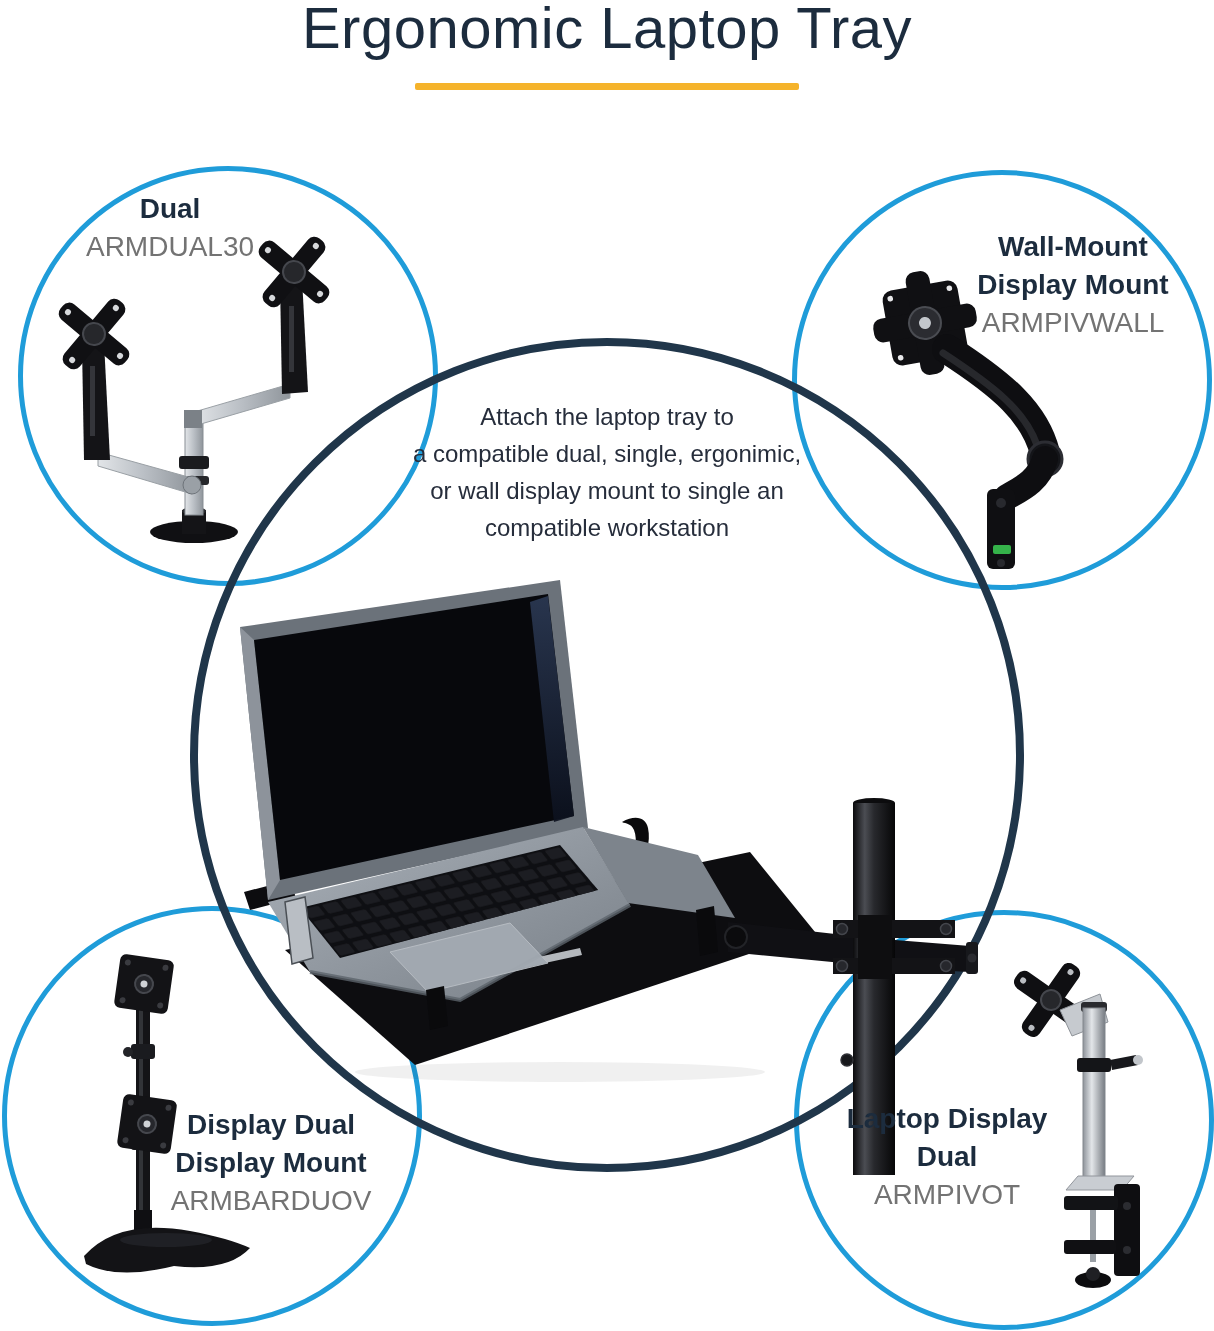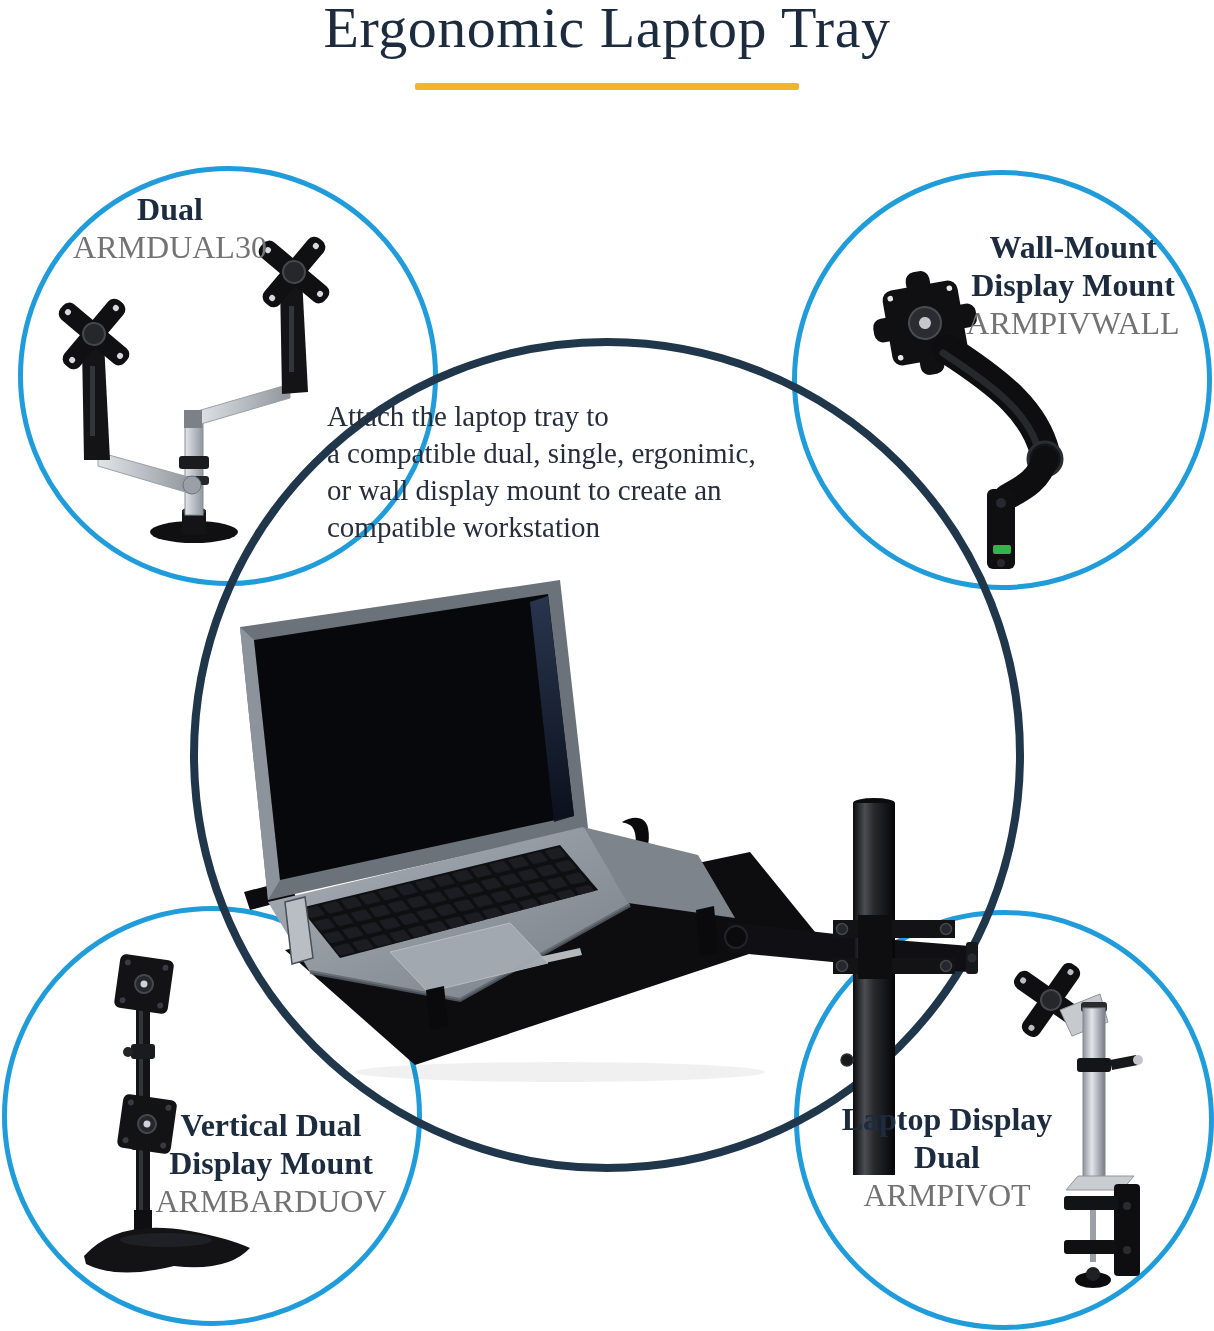--- a/index.html
+++ b/index.html
@@ -1,37 +1,37 @@
 <!DOCTYPE html>
 <html><head>
 <meta charset="utf-8">
 <style>
   html,body{margin:0;padding:0;background:#ffffff;}
   .canvas{position:relative;width:1214px;height:1331px;background:#ffffff;overflow:hidden;
-          font-family:Liberation Serif, serif;}
+          font-family:Liberation Sans, sans-serif;}
   .title{position:absolute;left:0;top:-6px;width:1214px;margin:0;text-align:center;
          font-size:58px;font-weight:400;letter-spacing:.5px;color:#1C2C3E;}
   .divider{position:absolute;left:415px;top:83px;width:384px;height:7px;background:#F5B32B;border-radius:2px;}
   .circle{position:absolute;border-radius:50%;box-sizing:border-box;}
   .blue{border:5px solid #1F9CD9;}
   .navy{border:8px solid #20364A;}
   .c-tl{left:18px;top:166px;width:420px;height:420px;}
   .c-tr{left:792px;top:170px;width:420px;height:420px;}
   .c-bl{left:2px;top:906px;width:420px;height:420px;}
   .c-br{left:794px;top:910px;width:420px;height:420px;}
   .c-center{left:190px;top:338px;width:834px;height:834px;}
-  .callout{position:absolute;text-align:center;font-size:32px;line-height:38px;
+  .callout{position:absolute;text-align:center;font-size:28px;line-height:38px;
            font-weight:bold;color:#1C2C3E;}
   .callout .sku{font-weight:normal;color:#737373;}
   .callout-tl{left:40px;top:190px;width:260px;}
   .callout-tr{left:942px;top:228px;width:262px;}
   .callout-bl{left:140px;top:1106px;width:262px;}
   .callout-br{left:816px;top:1100px;width:262px;}
-  .center-text{position:absolute;left:327px;top:398px;width:560px;text-align:left;
-               font-size:29px;line-height:37px;color:#262D3B;}
+  .center-text{position:absolute;left:327px;top:398px;width:560px;text-align:center;
+               font-size:24px;line-height:37px;color:#262D3B;}
   .art{position:absolute;}
 </style>
 </head>
 <body>
 
 <div class="canvas">
 
   <h1 class="title">Ergonomic Laptop Tray</h1>
   <div class="divider"></div>
 
@@ -240,31 +240,31 @@
     <div class="sku">ARMDUAL30</div>
   </div>
 
   <div class="callout callout-tr">
     <div>Wall-Mount</div>
     <div>Display Mount</div>
     <div class="sku">ARMPIVWALL</div>
   </div>
 
   <div class="callout callout-bl">
-    <div>Vertical Dual</div>
+    <div>Display Dual</div>
     <div>Display Mount</div>
     <div class="sku">ARMBARDUOV</div>
   </div>
 
   <div class="callout callout-br">
     <div>Laptop Display</div>
     <div>Dual</div>
     <div class="sku">ARMPIVOT</div>
   </div>
 
   <div class="center-text">
     <div>Attach the laptop tray to</div>
     <div>a compatible dual, single, ergonimic,</div>
-    <div>or wall display mount to create an</div>
+    <div>or wall display mount to single an</div>
     <div>compatible workstation</div>
   </div>
 
 </div>
 
 </body></html>

